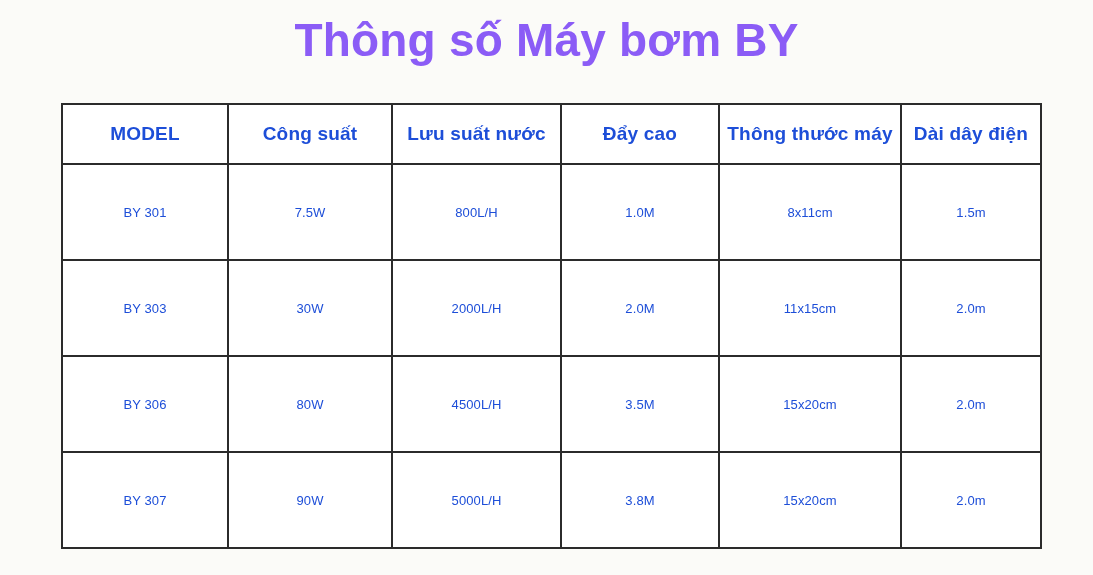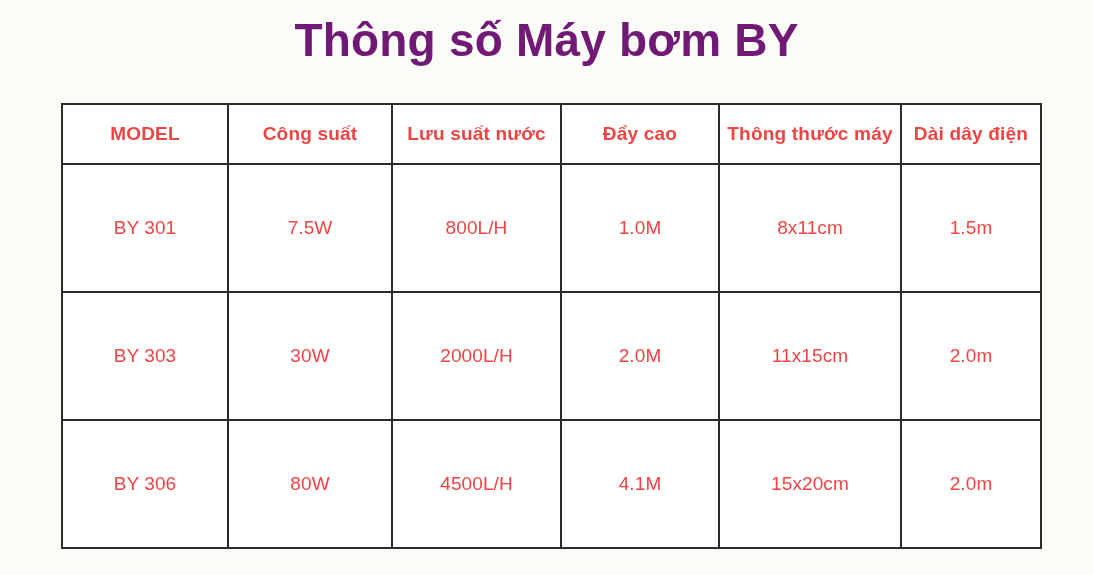--- a/index.html
+++ b/index.html
@@ -20,21 +20,21 @@
     background: #fbfbf8;
   }
   .page-title {
     position: absolute;
     left: 0;
     top: 14px;
     width: 1093px;
     text-align: center;
     font-size: 46px;
     font-weight: bold;
-    color: #701a75;
+    color: #8b5cf6;
     letter-spacing: 0.2px;
     line-height: 1.15;
     white-space: nowrap;
   }
   .spec-table-wrap {
     position: absolute;
     left: 61px;
     top: 103px;
     width: 979px;
     height: 446px;
@@ -44,33 +44,33 @@
     height: 446px;
     border-collapse: collapse;
     table-layout: fixed;
     background: #ffffff;
   }
   table.spec-table td,
   table.spec-table th {
     border: 2px solid #2b2b2b;
     text-align: center;
     vertical-align: middle;
-    color: #ef4444;
+    color: #1d4ed8;
     padding: 0 4px;
     background: #ffffff;
   }
   table.spec-table th {
     height: 58px;
     font-size: 19px;
     font-weight: bold;
     letter-spacing: 0.2px;
   }
   table.spec-table td {
     height: 55px;
-    font-size: 19px;
+    font-size: 13px;
     font-weight: normal;
     letter-spacing: 0.1px;
   }
   
   col.c0 { width: 166px; }
   col.c1 { width: 164px; }
   col.c2 { width: 169px; }
   col.c3 { width: 158px; }
   col.c4 { width: 182px; }
   col.c5 { width: 140px; }
@@ -116,21 +116,29 @@
             <td>30W</td>
             <td>2000L/H</td>
             <td>2.0M</td>
             <td>11x15cm</td>
             <td>2.0m</td>
           </tr>
           <tr>
             <td>BY 306</td>
             <td>80W</td>
             <td>4500L/H</td>
-            <td>4.1M</td>
+            <td>3.5M</td>
+            <td>15x20cm</td>
+            <td>2.0m</td>
+          </tr>
+          <tr>
+            <td>BY 307</td>
+            <td>90W</td>
+            <td>5000L/H</td>
+            <td>3.8M</td>
             <td>15x20cm</td>
             <td>2.0m</td>
           </tr>
         </tbody>
     </table>
   </div>
 
 </div>
 
 </body></html>

